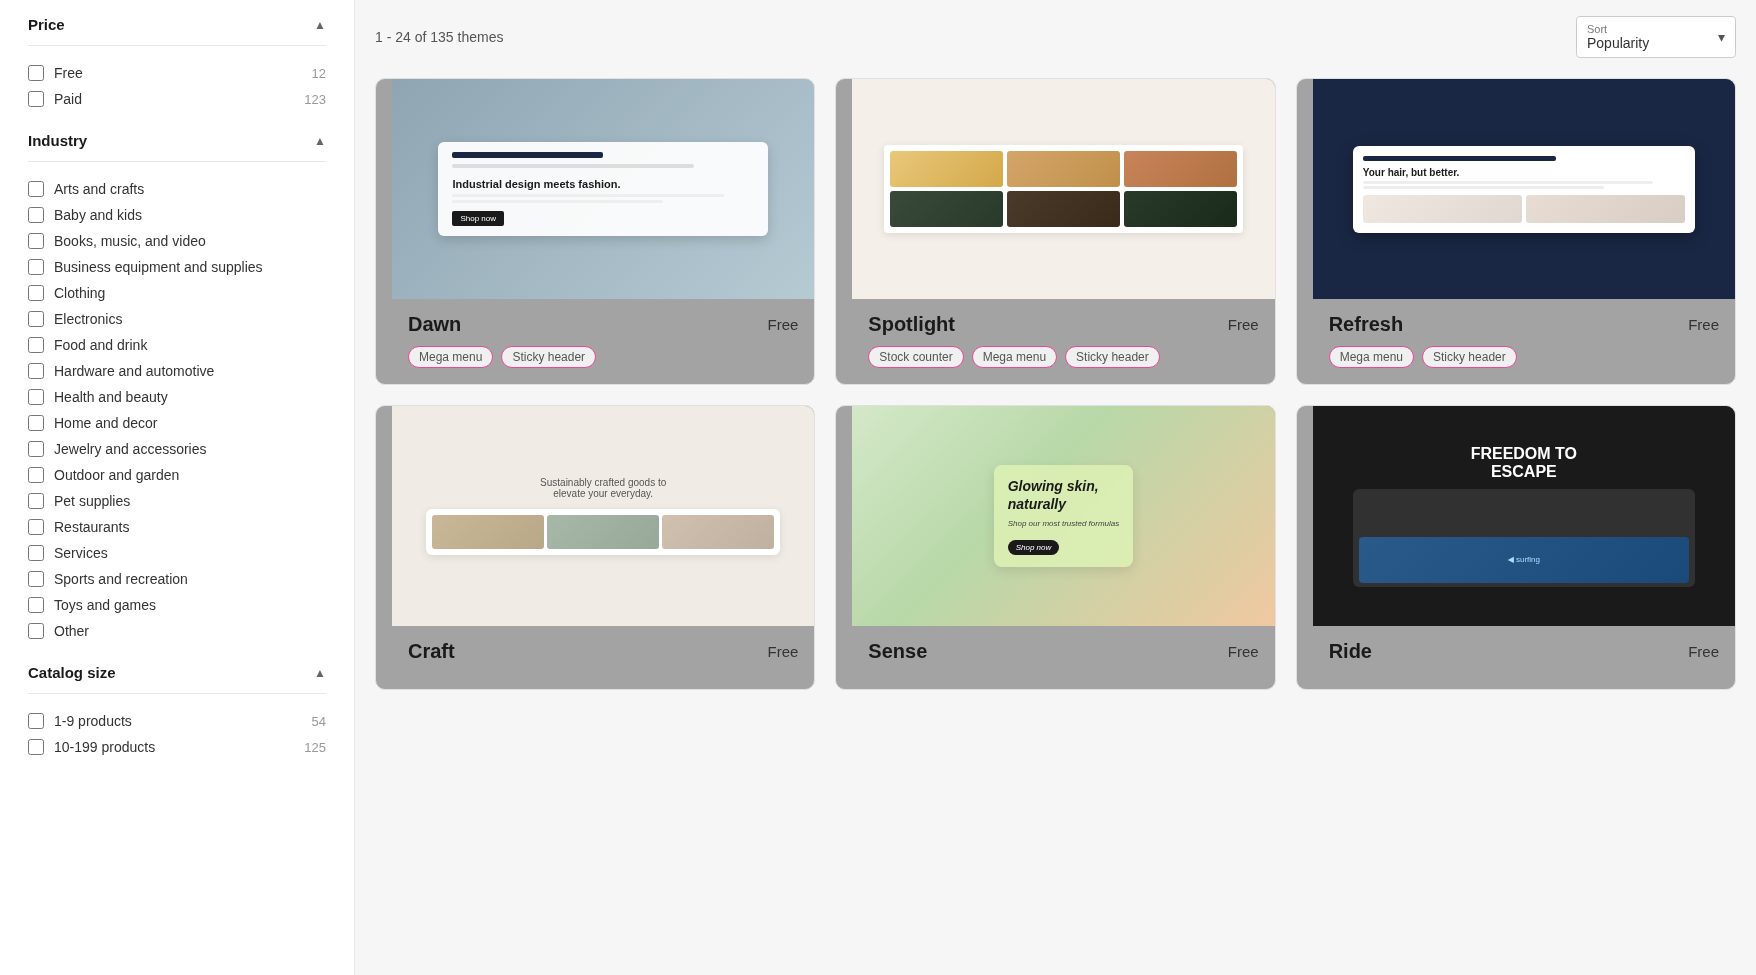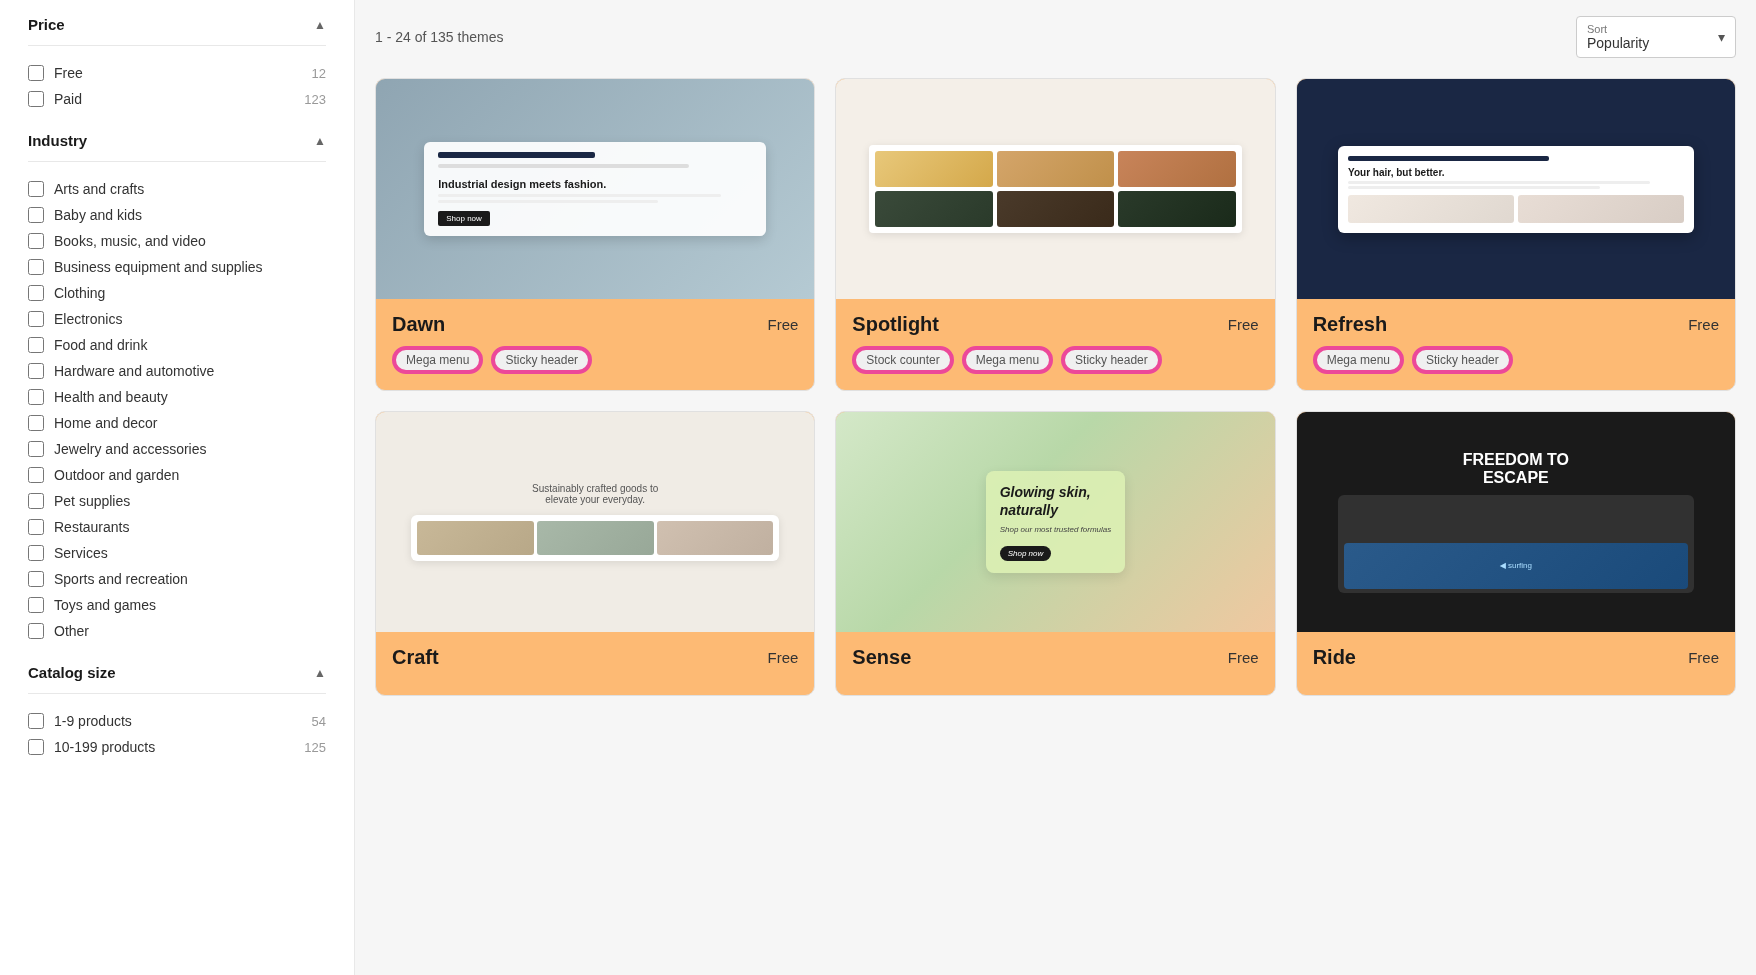--- a/index.html
+++ b/index.html
@@ -120,26 +120,27 @@
     }
 
     
     .themes-grid {
       display: grid;
       grid-template-columns: repeat(3, 1fr);
       gap: 20px;
     }
 
     .theme-card {
-      background: #fdba74;
+      background: #a3a3a3;
       border-radius: 10px;
       overflow: hidden;
       border: 1px solid #e0e0e0;
       cursor: pointer;
       transition: box-shadow 0.2s;
+      padding-left: 16px;
     }
 
     .theme-thumbnail {
       width: 100%;
       height: 220px;
       overflow: hidden;
       position: relative;
       background: #e8e8e8;
     }
 
@@ -171,21 +172,21 @@
       gap: 8px;
       flex-wrap: wrap;
     }
 
     .tag {
       font-size: 12px;
       color: #555;
       background: #f0f0f0;
       border-radius: 20px;
       padding: 3px 10px;
-      border: 4px solid #ec4899;
+      border: 1px solid #ec4899;
     }
   </style>
 </head>
 <body>
 
 <aside class="sidebar">
 
   <div class="filter-section">
     <div class="filter-header">
       <span class="filter-title">Price</span>

